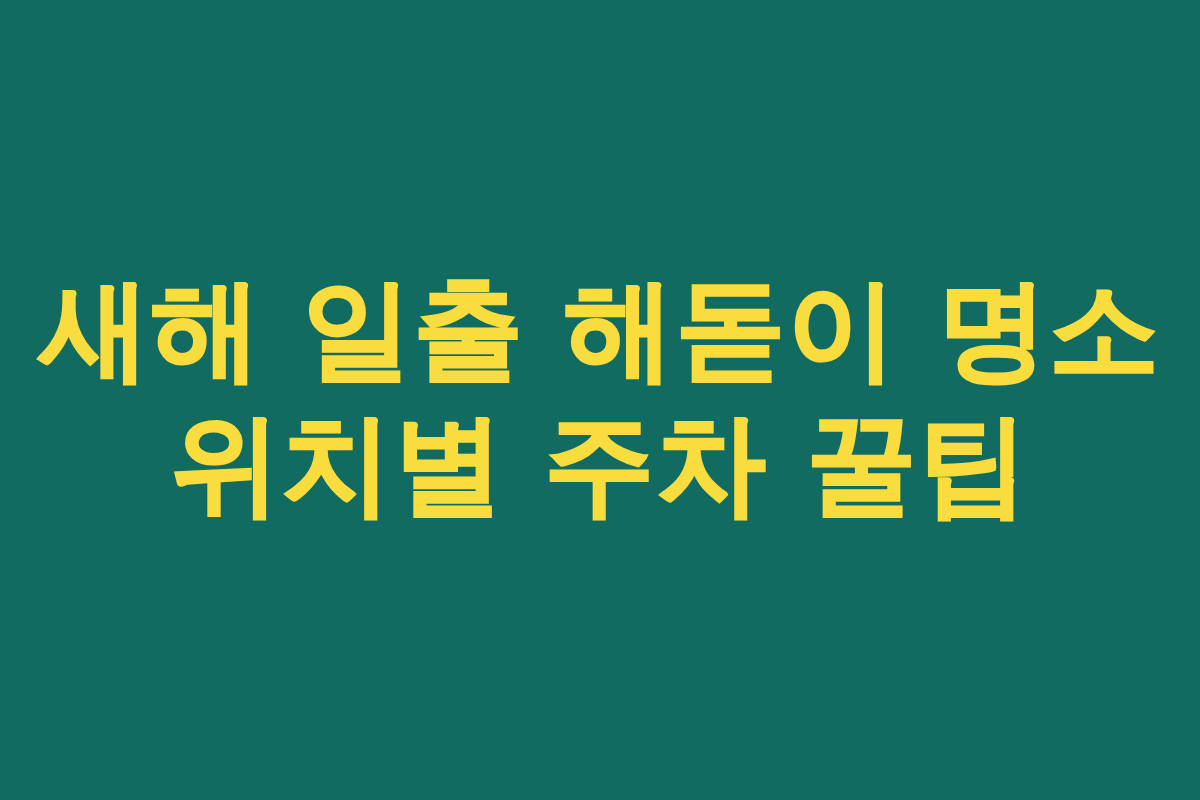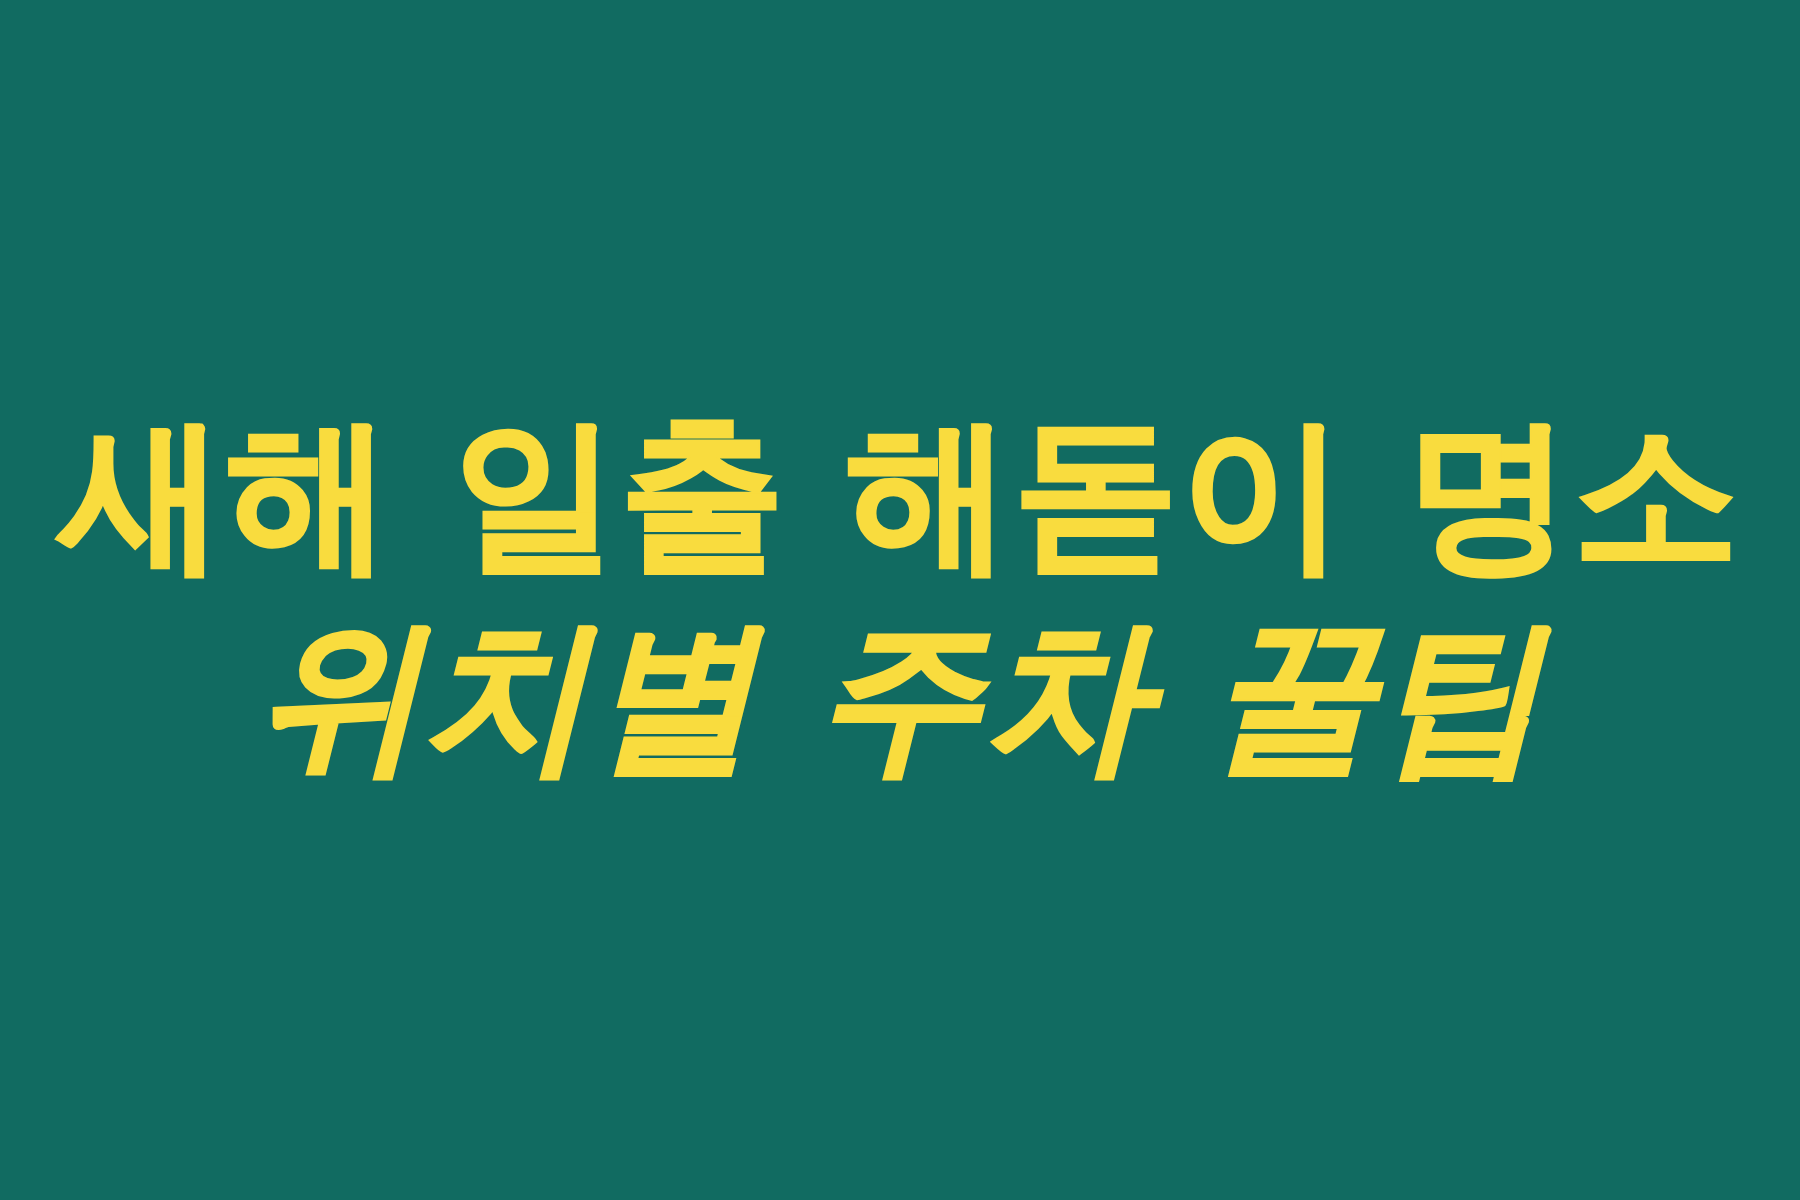--- a/index.html
+++ b/index.html
@@ -58,21 +58,20 @@
     paint-order: stroke fill;
     text-rendering: geometricPrecision;
   }
 
   .title-line.line-1 {
     font-size: 110px;
   }
 
   .title-line.line-2 {
     font-size: 110px;
-    font-style: italic;
   }
 </style>
 </head>
 <body>
 
 <div id="banner" style="background: rgb(17, 107, 97);">
 
   <div id="title-block">
 
     <span class="title-line line-1" style="color: rgb(249, 220, 62); -webkit-text-stroke: 2px rgb(249, 220, 62);">새해 일출 해돋이 명소</span>

